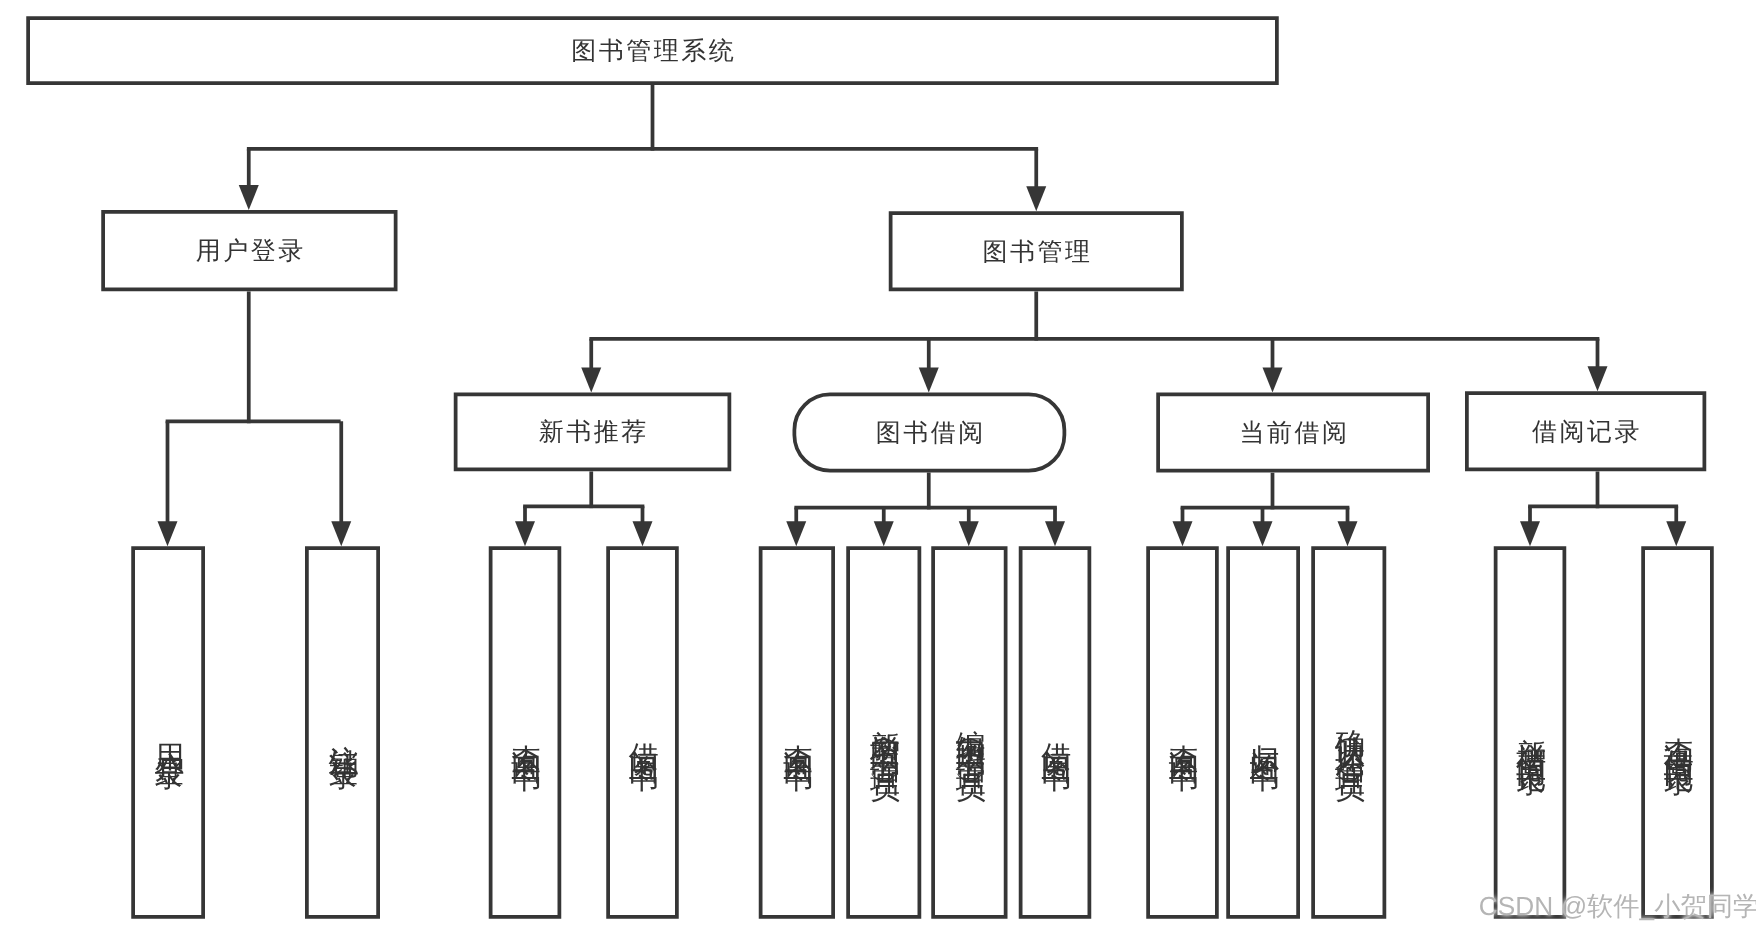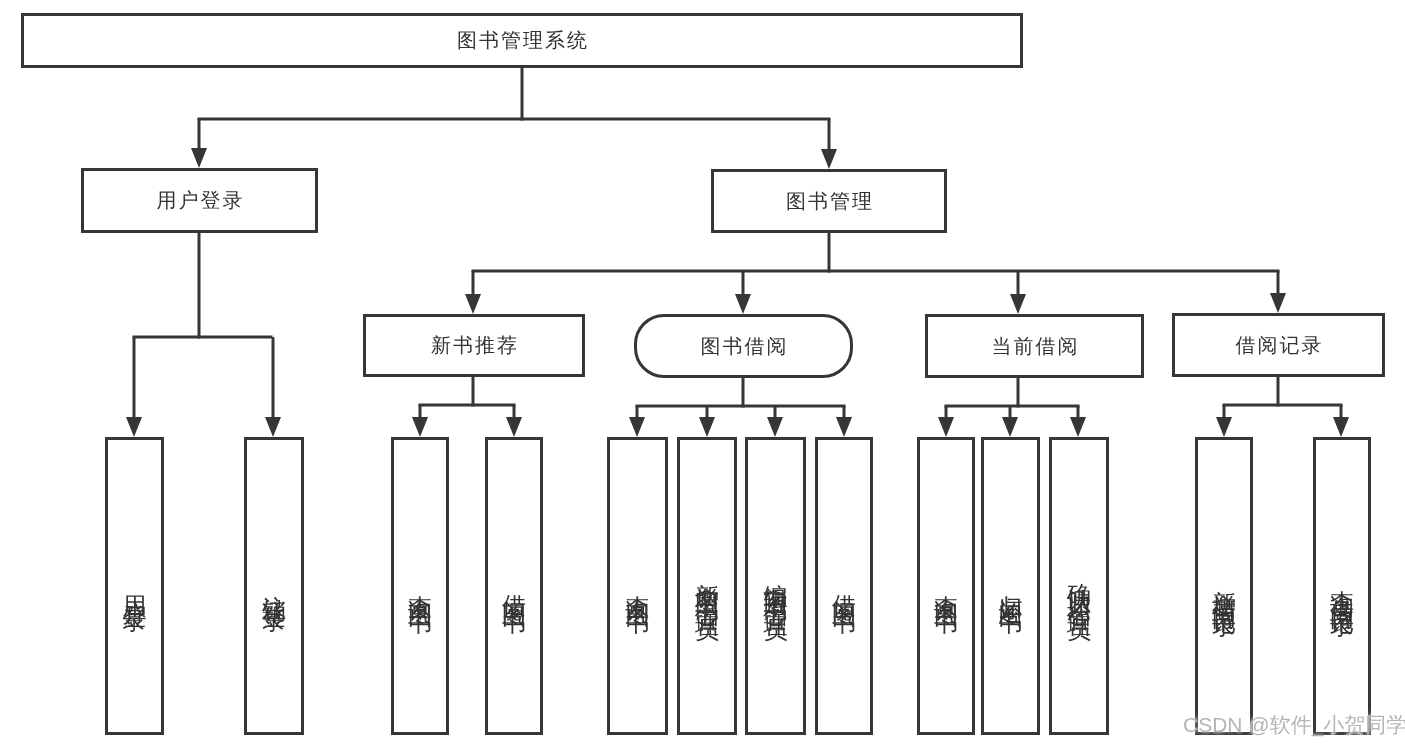--- a/index.html
+++ b/index.html
@@ -43,21 +43,21 @@
     color: #333333;
     line-height: 1;
   }
   
   .root-box            { left: 21px;   top: 13px;  width: 1002px; height: 55px; }
   .l2-user-login       { left: 81px;   top: 168px; width: 237px;  height: 65px; }
   .l2-book-mgmt        { left: 711px;  top: 169px; width: 236px;  height: 64px; }
   .l3-new-book         { left: 363px;  top: 314px; width: 222px;  height: 63px; }
   .l3-book-borrow      { left: 634px;  top: 314px; width: 219px;  height: 64px; border-radius: 30px; }
   .l3-current-borrow   { left: 909px;  top: 314px; width: 219px;  height: 64px; margin-left: 16px; }
-  .l3-borrow-records   { left: 1172px; top: 313px; width: 213px;  height: 64px; }
+  .l3-borrow-records   { left: 1172px; top: 313px; width: 193px;  height: 64px; }
   .leaf                { top: 437px;  height: 298px; }
   .leaf-ul-login       { left: 105px;  width: 59px; }
   .leaf-ul-logout      { left: 244px;  width: 60px; }
   .leaf-nb-query       { left: 391px;  width: 58px; }
   .leaf-nb-borrow      { left: 485px;  width: 58px; }
   .leaf-bb-query       { left: 607px;  width: 61px; }
   .leaf-bb-add         { left: 677px;  width: 60px; }
   .leaf-bb-edit        { left: 745px;  width: 61px; }
   .leaf-bb-borrow      { left: 815px;  width: 58px; }
   .leaf-cb-query       { left: 917px;  width: 58px; }

